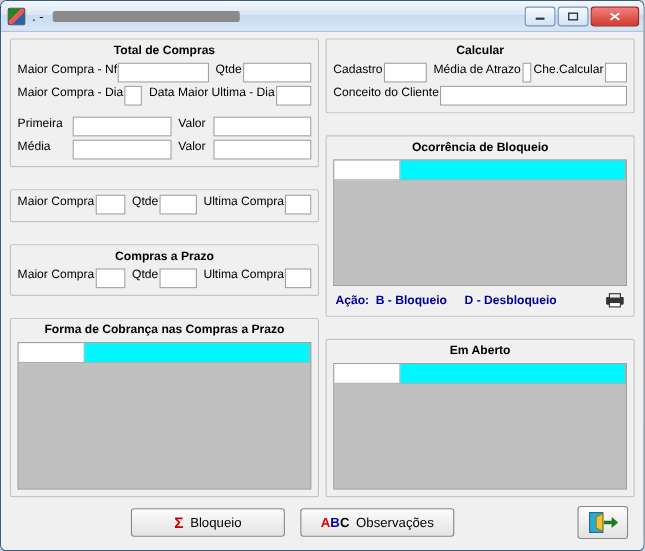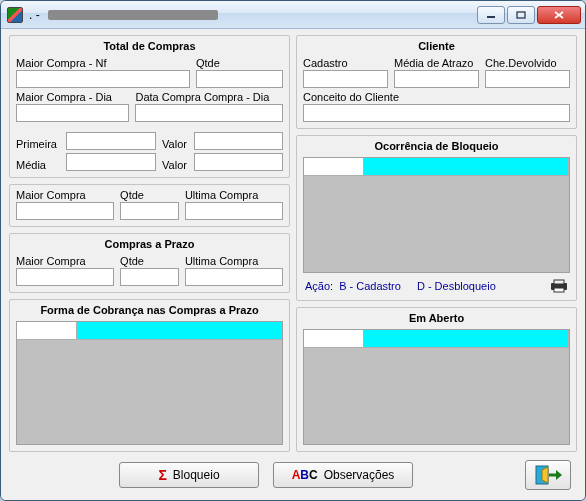--- a/index.html
+++ b/index.html
@@ -74,49 +74,49 @@
   }
   .cols {
     flex: 1 1 auto;
     display: flex;
     gap: 6px;
   }
   .col {
     flex: 1 1 50%;
     display: flex;
     flex-direction: column;
-    gap: 6px;
+    gap: 20px;
   }
   .group {
     border: 1px solid #c4c4c4;
     border-radius: 2px;
     background: #f0f0f0;
     padding: 4px 6px 6px 6px;
     display: flex;
     flex-direction: column;
     gap: 3px;
   }
   .group-title {
     text-align: center;
     font-weight: bold;
     font-size: 11px;
     margin-bottom: 2px;
   }
   .row { display: flex; gap: 6px; align-items: flex-end; }
-  .field { display: flex; flex-direction: column; gap: 1px; flex: 1 1 0; min-width: 0; }
+  .field { display: flex; flex-direction: row; gap: 1px; flex: 1 1 0; min-width: 0; }
   .field label { font-size: 11px; white-space: nowrap; }
   input.txt {
     height: 18px;
     border: 1px solid #a0a0a0;
     background: #fff;
     font-size: 11px;
     padding: 0 3px;
     width: 100%;
   }
-  .hrow { display: flex; align-items: flex-end; gap: 4px; }
+  .hrow { display: flex; align-items: flex-start; gap: 4px; }
   .hrow label { min-width: 46px; }
   .hrow input { flex: 1 1 auto; }
 
   .grid {
     border: 1px solid #a0a0a0;
     background: #c0c0c0;
     flex: 1 1 auto;
     min-height: 40px;
     display: flex;
     flex-direction: column;
@@ -125,21 +125,21 @@
   .ghead .gh {
     background: #fff;
     border-right: 1px solid #b0b0b0;
     border-bottom: 1px solid #b0b0b0;
   }
   .ghead .gh.first { width: 60px; }
   .ghead .gh.rest { flex: 1 1 auto; background: #00f7ff; }
   .gbody { flex: 1 1 auto; background: #c0c0c0; }
 
   .legend { font-size: 11px; display:flex; align-items:center; gap:6px; padding: 3px 2px 1px 2px;}
-  .legend .lk { color: #000099; }
+  .legend .lk { color: #000099; font-weight: bold; }
   .legend .sp { flex: 1 1 auto; }
   .print-icon svg { display:block; }
 
   .footer {
     display: flex;
     gap: 14px;
     align-items: center;
     justify-content: center;
     padding: 2px 6px 2px 6px;
   }
@@ -218,21 +218,21 @@
               <input class="txt" value="" style="">
             </div>
           </div>
 
           <div class="row">
             <div class="field">
               <label>Maior Compra - Dia</label>
               <input class="txt" value="" style="">
             </div>
             <div class="field" style="flex:1.3">
-              <label>Data Compra Compra - Dia</label>
+              <label>Data Maior Ultima - Dia</label>
               <input class="txt" value="" style="">
             </div>
           </div>
 
           <div style="height:4px"></div>
 
           <div class="hrow">
             <label>Primeira</label>
             <input class="txt" value="" style="">
             <label style="min-width:30px;text-align:center">Valor</label>
@@ -290,32 +290,32 @@
             </div>
             <div class="gbody"></div>
           </div>
         </div>
 
       </div>
 
       <div class="col">
 
         <div class="group">
-          <div class="group-title">Cliente</div>
+          <div class="group-title">Calcular</div>
           <div class="row">
             <div class="field">
               <label>Cadastro</label>
               <input class="txt" value="" style="">
             </div>
             <div class="field">
               <label>Média de Atrazo</label>
               <input class="txt" value="" style="">
             </div>
             <div class="field">
-              <label>Che.Devolvido</label>
+              <label>Che.Calcular</label>
               <input class="txt" value="" style="">
             </div>
           </div>
           <div class="row">
             <div class="field" style="flex:2.1">
               <label>Conceito do Cliente</label>
               <input class="txt" value="" style="">
             </div>
           </div>
         </div>
@@ -324,21 +324,21 @@
           <div class="group-title">Ocorrência de Bloqueio</div>
           <div class="grid">
             <div class="ghead">
               <div class="gh first"></div>
               <div class="gh rest"></div>
             </div>
             <div class="gbody"></div>
           </div>
           <div class="legend">
             <span class="lk">Ação:</span>
-            <span class="lk">B - Cadastro</span>
+            <span class="lk">B - Bloqueio</span>
             <span class="lk" style="margin-left:10px">D - Desbloqueio</span>
             <span class="sp"></span>
             <span class="print-icon">
               <svg width="18" height="14">
                 <rect x="1" y="4" width="16" height="7" rx="1" fill="#333"></rect>
                 <rect x="4" y="1" width="10" height="4" fill="#eee" stroke="#333"></rect>
                 <rect x="4" y="9" width="10" height="4" fill="#fff" stroke="#333"></rect>
               </svg>
             </span>
           </div>

